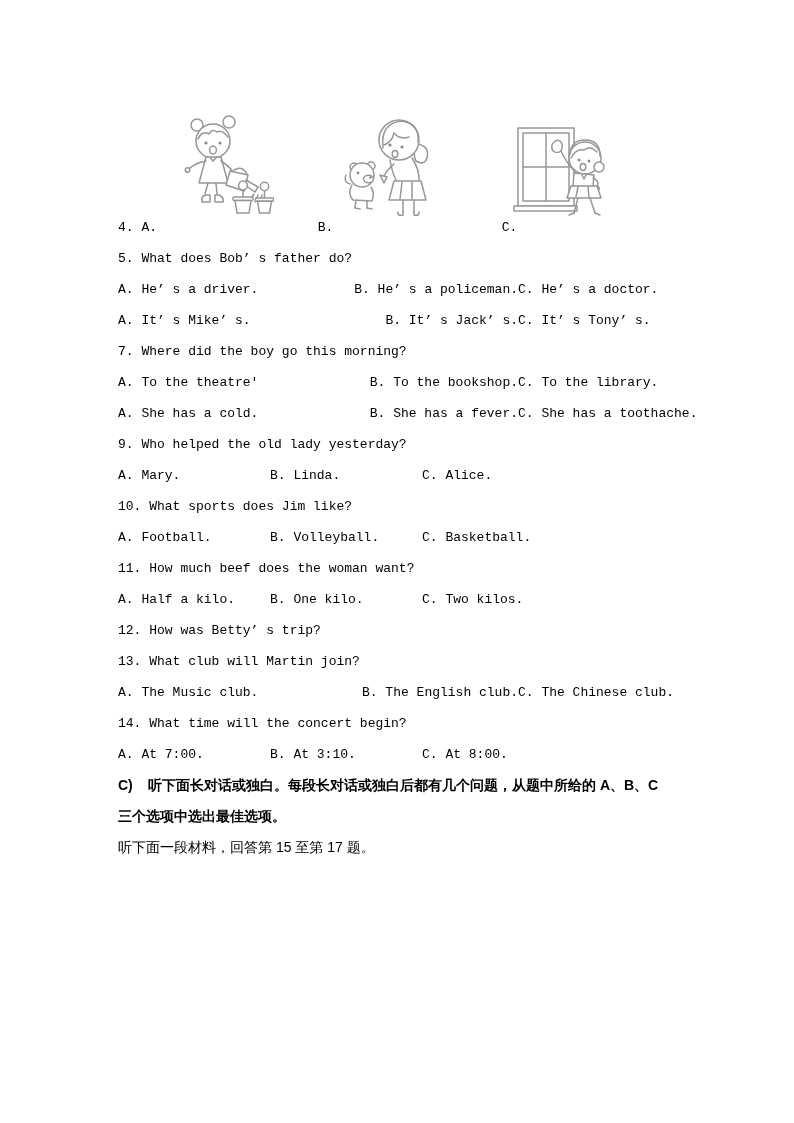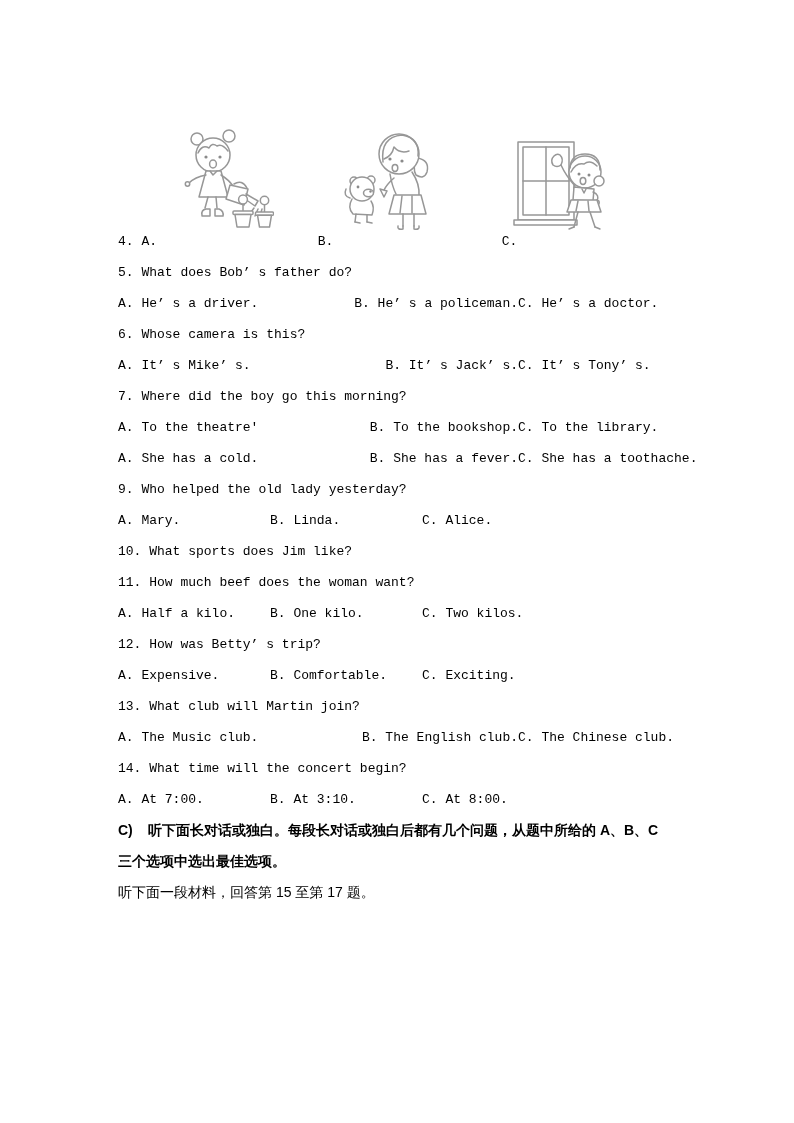--- a/index.html
+++ b/index.html
@@ -3,21 +3,20 @@
 <meta charset="utf-8">
 <style>
   html, body { margin: 0; padding: 0; background: #ffffff; }
   .page {
     position: relative;
     width: 794px;
     height: 1078px;
     background: #ffffff;
     color: #000000;
     overflow: hidden;
-    margin-top: 14px;
   }
   .figure { position: absolute; }
   .fig-a { left: 178px; top: 114px; width: 96px; height: 104px; }
   .fig-b { left: 342px; top: 112px; width: 92px; height: 110px; }
   .fig-c { left: 512px; top: 120px; width: 96px; height: 100px; }
 
   .content {
     position: absolute;
     left: 118px;
     top: 212px;
@@ -154,50 +153,49 @@
       <span class="pl-b">B.</span>
       <span class="pl-c">C.</span>
     </p>
 
 
     <p class="mono">5. What does Bob’ s father do?</p>
     <p class="mono cols-wide">
       <span class="opt opt-a">A. He’ s a driver.</span><span class="opt opt-b">B. He’ s a policeman.</span><span class="opt opt-c">C. He’ s a doctor.</span>
     </p>
 
-    <p class="mono">6. Whose camera is this?</p>
     <p class="mono cols-wide">
       <span class="opt opt-a">A. It’ s Mike’ s.</span><span class="opt opt-b">B. It’ s Jack’ s.</span><span class="opt opt-c">C. It’ s Tony’ s.</span>
     </p>
 
     <p class="mono">7. Where did the boy go this morning?</p>
     <p class="mono cols-wide">
       <span class="opt opt-a">A. To the theatre'</span><span class="opt opt-b">B. To the bookshop.</span><span class="opt opt-c">C. To the library.</span>
     </p>
 
     <p class="mono cols-wide">
       <span class="opt opt-a">A. She has a cold.</span><span class="opt opt-b">B. She has a fever.</span><span class="opt opt-c">C. She has a toothache.</span>
     </p>
 
     <p class="mono">9. Who helped the old lady yesterday?</p>
     <p class="mono cols-narrow">
       <span class="opt opt-a">A. Mary.</span><span class="opt opt-b">B. Linda.</span><span class="opt opt-c">C. Alice.</span>
     </p>
 
     <p class="mono">10. What sports does Jim like?</p>
+    <p class="mono cols-narrow">
+      <span class="opt opt-a">A. Football.</span><span class="opt opt-b">B. Volleyball.</span><span class="opt opt-c">C. Basketball.</span>
+    </p>
 
     <p class="mono">11. How much beef does the woman want?</p>
     <p class="mono cols-narrow">
       <span class="opt opt-a">A. Half a kilo.</span><span class="opt opt-b">B. One kilo.</span><span class="opt opt-c">C. Two kilos.</span>
     </p>
 
     <p class="mono">12. How was Betty’ s trip?</p>
-    <p class="mono cols-narrow">
-      <span class="opt opt-a">A. Expensive.</span><span class="opt opt-b">B. Comfortable.</span><span class="opt opt-c">C. Exciting.</span>
-    </p>
 
     <p class="mono">13. What club will Martin join?</p>
     <p class="mono cols-wide">
       <span class="opt opt-a">A. The Music club.</span><span class="opt opt-b">B. The English club.</span><span class="opt opt-c">C. The Chinese club.</span>
     </p>
 
     <p class="mono">14. What time will the concert begin?</p>
     <p class="mono cols-narrow">
       <span class="opt opt-a">A. At 7:00.</span><span class="opt opt-b">B. At 3:10.</span><span class="opt opt-c">C. At 8:00.</span>
     </p>

